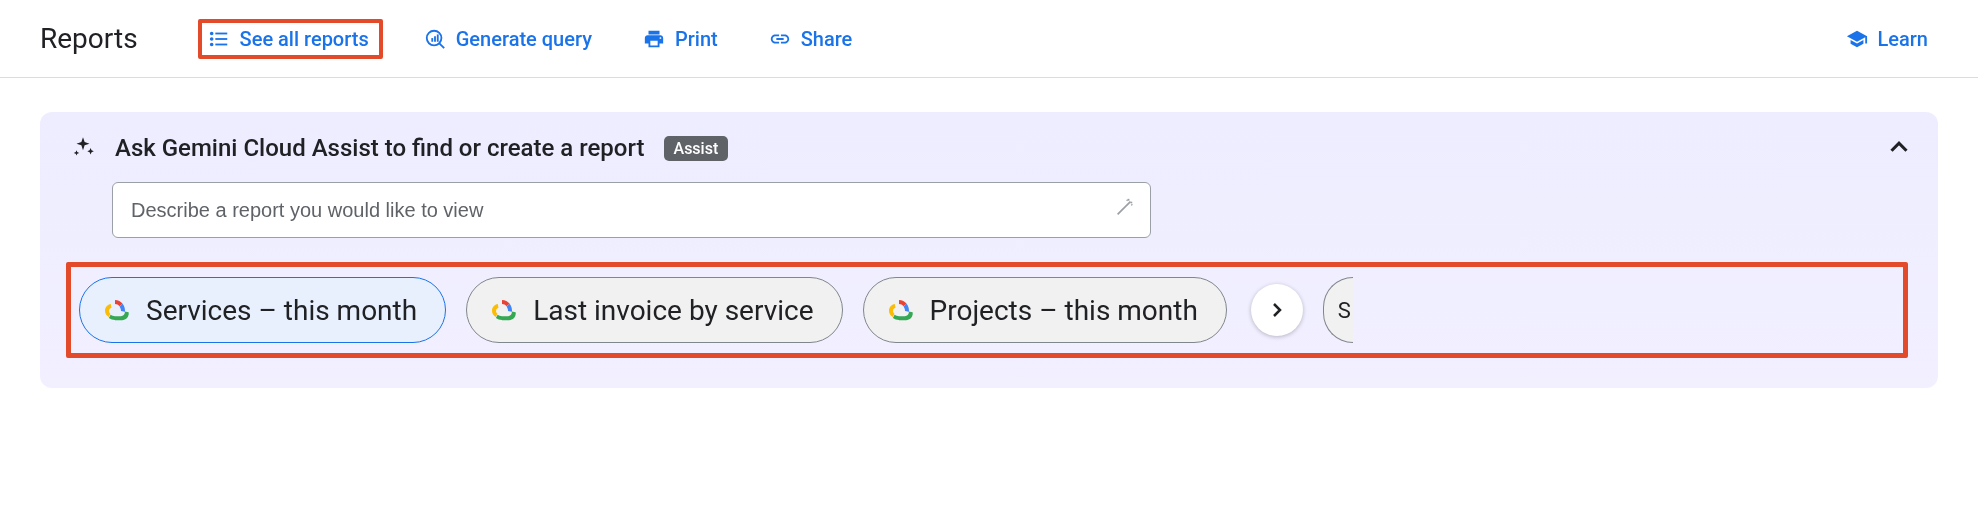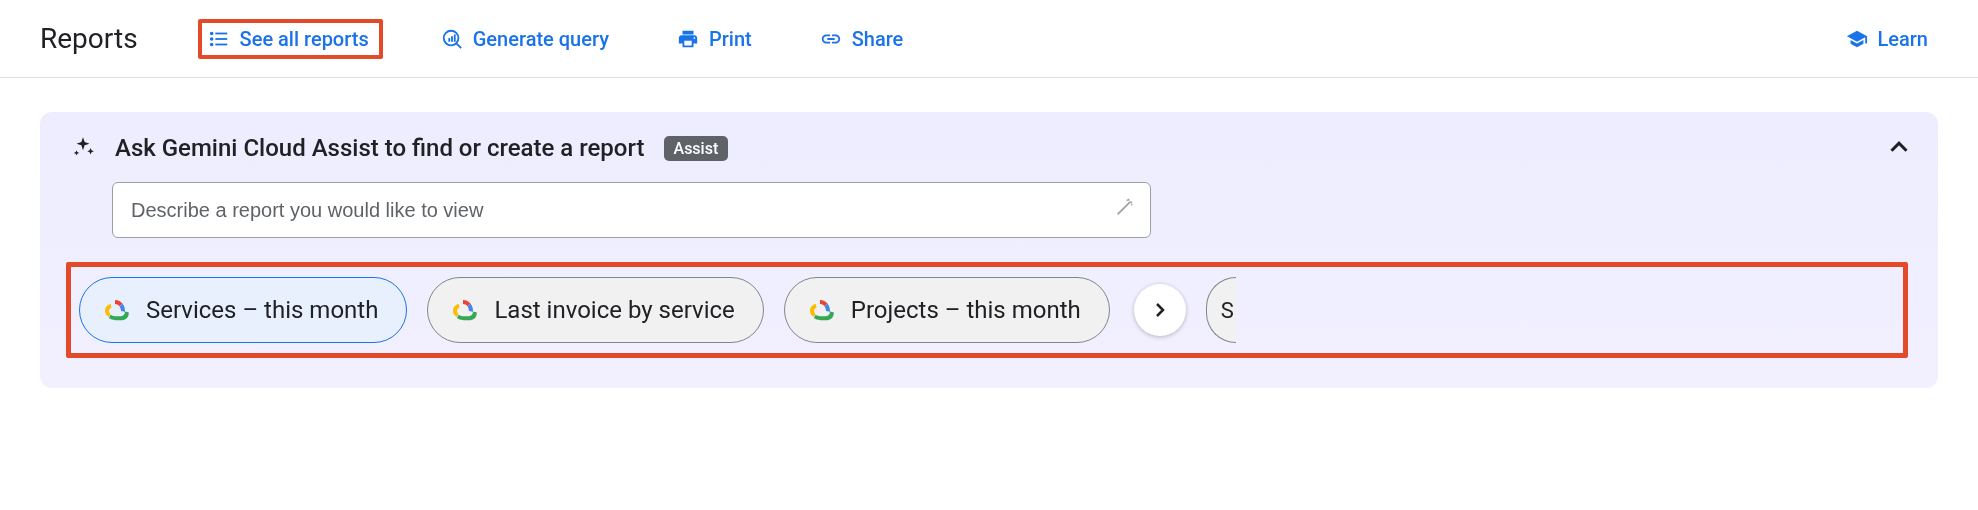--- a/index.html
+++ b/index.html
@@ -32,21 +32,21 @@
   .topbar-title {
     font-size: 28px;
     font-weight: 400;
     color: var(--text-dark);
     margin-right: 60px;
     text-align: center;
   }
   .topbar-actions {
     display: flex;
     align-items: center;
-    gap: 48px;
+    gap: 31px;
   }
   .topbar-action {
     display: inline-flex;
     align-items: center;
     gap: 10px;
     color: var(--accent-blue);
     font-size: 20px;
     font-weight: 500;
     cursor: pointer;
     padding: 6px 10px;
@@ -136,21 +136,21 @@
   }
   .chip {
     display: inline-flex;
     align-items: center;
     gap: 16px;
     height: 66px;
     padding: 0 28px 0 20px;
     border: 1px solid #80868b;
     border-radius: 34px;
     background: #f1f1f1;
-    font-size: 24px;
+    font-size: 28px;
     color: var(--text-dark);
     cursor: pointer;
     white-space: nowrap;
     flex: 0 0 auto;
   }
   .chip.selected {
     border-color: var(--accent-blue);
     background: #e8f0fe;
   }
   .chip svg { width: 30px; height: 30px; }

